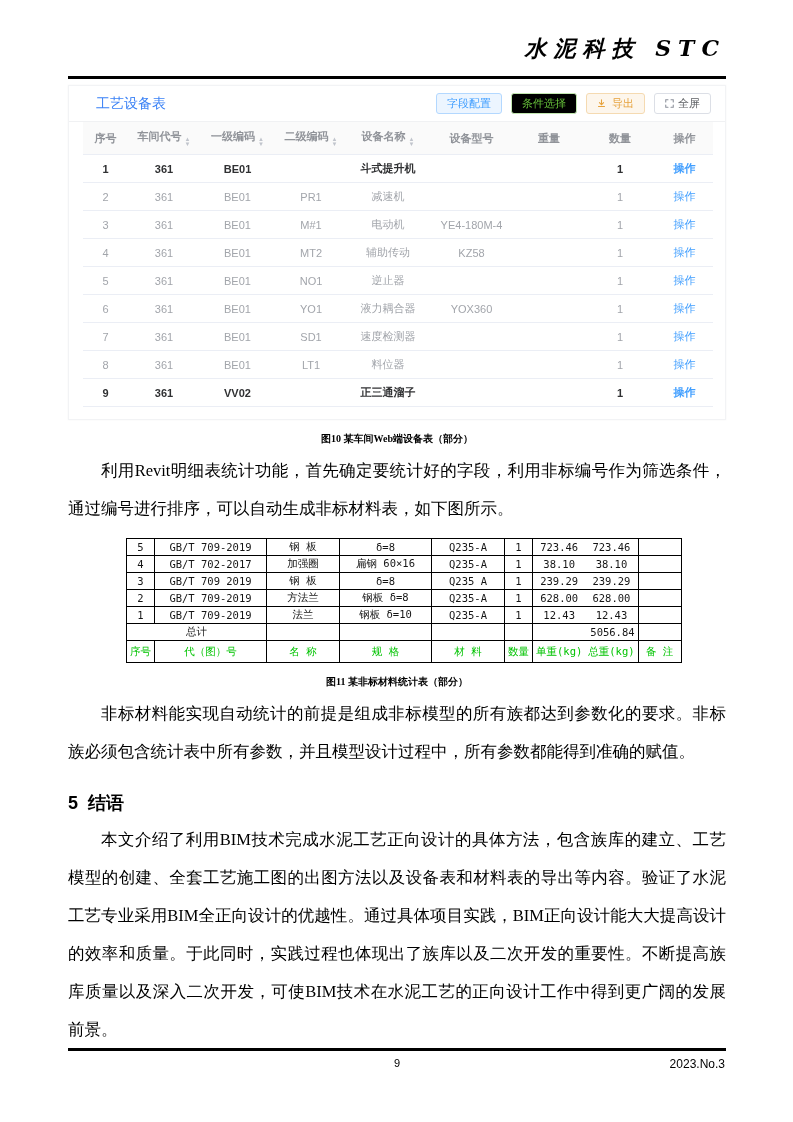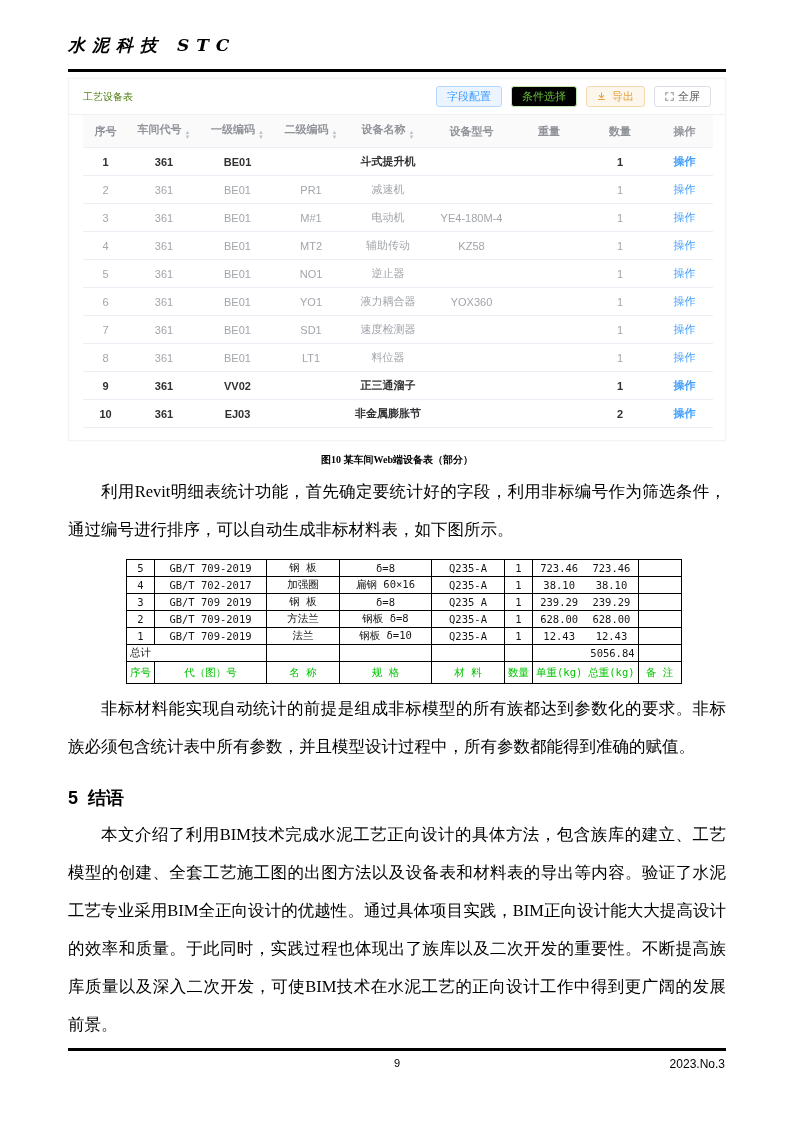--- a/index.html
+++ b/index.html
@@ -1,26 +1,26 @@
 <!DOCTYPE html>
 <html><head>
 <meta charset="utf-8">
 <style>
   html,body{margin:0;padding:0;background:#fff;}
   body{width:793px;height:1122px;position:relative;font-family:"Liberation Serif","DejaVu Serif",serif;color:#000;}
   .page{padding:34px 67px 0 68px;box-sizing:border-box;}
 
   
-  .journal-title{text-align:left;font-size:17px;font-weight:bold;font-style:italic;letter-spacing:7px;font-family:"DejaVu Serif","Liberation Serif",serif;}
+  .journal-title{text-align:right;font-size:22px;font-weight:bold;font-style:italic;letter-spacing:7px;font-family:"DejaVu Serif","Liberation Serif",serif;}
   .top-rule{border:none;border-top:3px solid #000;margin:12px 0 0 0;}
 
   
   .panel{margin-top:6px;border:1px solid #f2f3f5;box-shadow:0 0 2px rgba(0,0,0,.04);font-family:"Liberation Sans","DejaVu Sans",sans-serif;}
   .panel-header{display:flex;justify-content:space-between;align-items:center;padding:7px 14px;border-bottom:1px solid #f0f1f3;}
-  .panel-title{font-size:10px;color:#4d7c0f;}
+  .panel-title{font-size:14px;color:#3b82f6;margin-left:13px;}
   .panel-actions{display:flex;align-items:flex-end;}
   .btn{font-size:11px;padding:4px 10px;border-radius:3px;border:1px solid #dcdfe6;cursor:pointer;display:inline-flex;align-items:center;gap:4px;margin-left:9px;background:#fff;font-family:inherit;line-height:1;}
   .btn-blue{background:#ecf5ff;border-color:#b3d8ff;color:#409eff;}
   .btn-green{background:#000000;border-color:#c2e7b0;color:#67c23a;}
   .btn-orange{background:#fdf6ec;border-color:#f5dab1;color:#e6a23c;gap:6px;}
   .btn-plain{background:#fff;border-color:#dcdfe6;color:#606266;}
   .btn svg{display:block;}
 
   table.etable{width:calc(100% - 28px);margin:0 14px 12px 14px;border-collapse:collapse;font-size:11px;table-layout:fixed;}
   .etable th{background:#fafafa;color:#909399;font-weight:600;padding:7px 3px;border-bottom:1px solid #ebeef5;text-align:center;white-space:nowrap;}
@@ -35,21 +35,21 @@
   .h42{font-size:17px;margin:16px 0 4px 0;}
   .h5{font-size:18px;margin:20px 0 6px 0;}
   .para{font-size:16.5px;line-height:38px;text-align:justify;text-indent:2em;margin:6px 0 2px 0;}
 
   
   table.mtable{border-collapse:collapse;margin:10px 0 2px 58px;font-family:"DejaVu Sans Mono","Liberation Mono",monospace;font-size:10.5px;color:#151515;}
   .mtable td{border:1px solid #000;padding:1px 3px;text-align:center;height:14px;white-space:nowrap;}
   .mtable td.no-r{border-right:none;}
   .mtable td.no-l{border-left:none;}
   .mtable tr.mheader td{color:#00c300;height:19px;}
-  .mtable td.left{text-align:left;}
+  .mtable td.left{text-align:center;}
   .mtable td.right{text-align:right;}
 
   
   .footer{position:absolute;left:68px;right:67px;top:1048px;border-top:3px solid #000;height:26px;}
   .footer .page-num{position:absolute;left:50%;transform:translateX(-50%);top:6px;font-size:11px;font-family:"Liberation Sans","DejaVu Sans",sans-serif;}
   .footer .issue{position:absolute;right:1px;top:6px;font-size:12px;font-family:"Liberation Sans","DejaVu Sans",sans-serif;}
 </style>
 </head>
 <body>
 
@@ -216,31 +216,20 @@
             <td>9</td>
             <td>361</td>
             <td>VV02</td>
             <td></td>
             <td>正三通溜子</td>
             <td></td>
             <td></td>
             <td>1</td>
             <td><a class="op-link">操作</a></td>
           </tr>
-          <tr class="erow-bold">
-            <td>10</td>
-            <td>361</td>
-            <td>EJ03</td>
-            <td></td>
-            <td>非金属膨胀节</td>
-            <td></td>
-            <td></td>
-            <td>2</td>
-            <td><a class="op-link">操作</a></td>
-          </tr>
         </tbody>
     </table>
   </div>
 
   <div class="fig-caption">图10 某车间Web端设备表（部分）</div>
 
   <p class="para">利用Revit明细表统计功能，首先确定要统计好的字段，利用非标编号作为筛选条件，通过编号进行排序，可以自动生成非标材料表，如下图所示。</p>
 
   <table class="mtable">
     <colgroup>
@@ -327,20 +316,21 @@
           <td>规 格</td>
           <td>材 料</td>
           <td>数量</td>
           <td class="no-r">单重(kg)</td>
           <td class="no-l">总重(kg)</td>
           <td>备 注</td>
         </tr>
       </tbody>
   </table>
 
+  <div class="fig-caption">图11 某非标材料统计表（部分）</div>
 
   <p class="para">非标材料能实现自动统计的前提是组成非标模型的所有族都达到参数化的要求。非标族必须包含统计表中所有参数，并且模型设计过程中，所有参数都能得到准确的赋值。</p>
 
   <div class="sec-heading h5">5&nbsp;&nbsp;结语</div>
   <p class="para">本文介绍了利用BIM技术完成水泥工艺正向设计的具体方法，包含族库的建立、工艺模型的创建、全套工艺施工图的出图方法以及设备表和材料表的导出等内容。验证了水泥工艺专业采用BIM全正向设计的优越性。通过具体项目实践，BIM正向设计能大大提高设计的效率和质量。于此同时，实践过程也体现出了族库以及二次开发的重要性。不断提高族库质量以及深入二次开发，可使BIM技术在水泥工艺的正向设计工作中得到更广阔的发展前景。</p>
 
 </div>
 
 <div class="footer">
   <span class="page-num">9</span>

